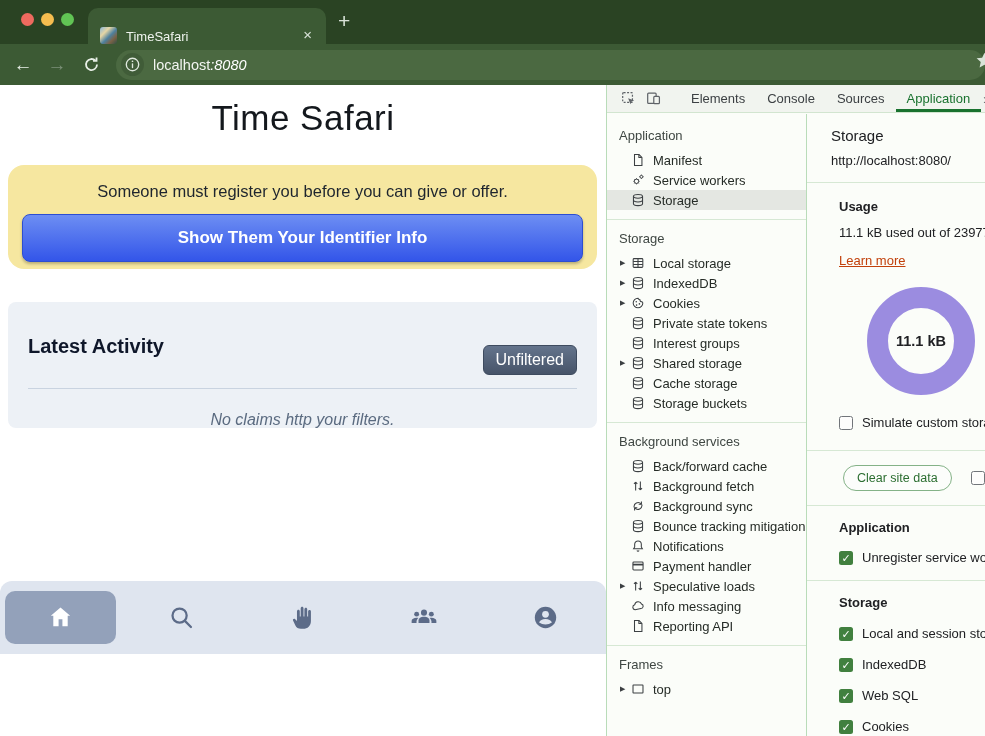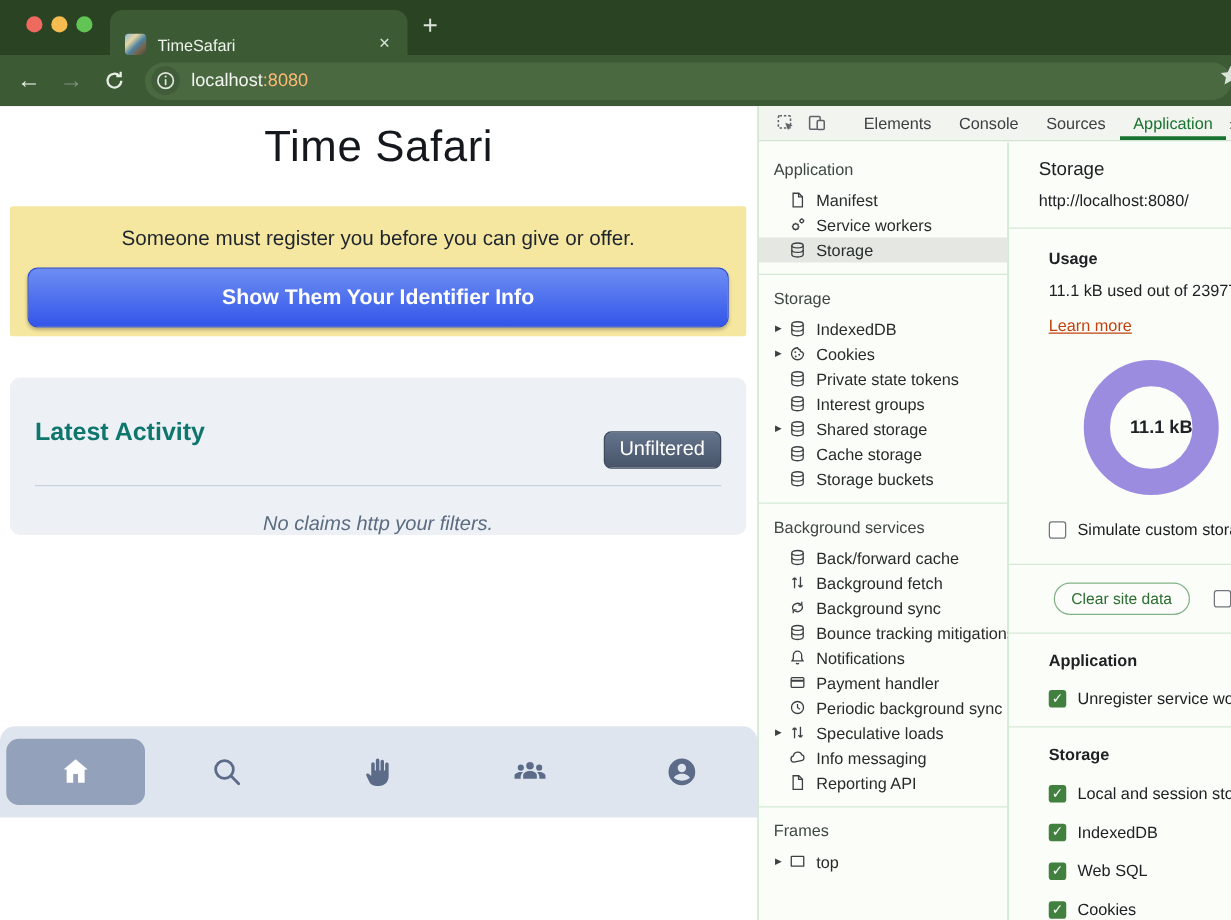--- a/index.html
+++ b/index.html
@@ -28,36 +28,36 @@
     display:flex; align-items:center; }
   .nav-arrow { font-size:19px; line-height:1; width:34px; text-align:center; }
   .back { color:#eaf0e9; margin-left:6px; }
   .fwd  { color:#7d927a; }
   .reload { width:34px; display:flex; justify-content:center; align-items:center; }
   .urlpill { flex:1; height:30px; margin:0 0 0 8px; border-radius:15px; background:#4b6941;
     display:flex; align-items:center; padding-left:5px; position:relative; }
   .info-badge { width:23px; height:23px; border-radius:50%; background:#405c38;
     display:flex; align-items:center; justify-content:center; }
   .url-text { margin-left:9px; font-size:14.5px; color:#f2f5f1; }
-  .url-port { color:#fdba74; }
+  .url-port { color:#ffffff;font-style:italic; }
   .edge-star { position:absolute; left:974px; top:50px; }
   
   .page { position:absolute; left:0; top:85px; width:606px; height:569px; background:#fff; }
   .page-title { text-align:center; margin-top:13px; font-size:35px; font-weight:300; letter-spacing:.5px; color:#14181d; }
-  .banner { position:absolute; left:8px; right:9px; top:80px; height:104px; background:#f6e7a0; border-radius:2px;
+  .banner { position:absolute; left:8px; right:9px; top:80px; height:104px; background:#f6e7a0; border-radius:16px;
     padding-top:17px; }
   .banner-text { text-align:center; font-size:16.5px; color:#1e252e; }
   .banner-btn { display:block; margin:13px auto 0; width:calc(100% - 28px); height:48px;
     border:1px solid #2c4ed2; border-radius:8px; color:#fff; font-size:17px; font-weight:bold;
     background:linear-gradient(#6d8ef3,#3355e9); box-shadow:0 2px 3px rgba(0,0,0,.25);
     font-family:"Liberation Sans", sans-serif; }
   .card { position:absolute; left:8px; right:9px; top:217px; height:126px; background:#edf1f6; border-radius:8px;
     padding:15px 20px 0; }
   .card-head { display:flex; justify-content:space-between; align-items:center; }
-  .card-title { font-size:20px; font-weight:800; color:#0f766e; }
+  .card-title { font-size:20px; font-weight:800; color:#0f172a; }
   .unfiltered-btn { border:1px solid #3e4b5f; border-radius:6px; padding:5px 12px; color:#fff;
     font-size:16px; font-weight:normal; background:linear-gradient(#64748c,#475469);
     font-family:"Liberation Sans", sans-serif;margin-top:28px; }
   .card-divider { border-top:1px solid #c9d3e0; margin-top:13px; }
   .empty-text { text-align:center; margin-top:22px; font-style:italic; font-size:16px; color:#5b6b80; }
   .bottom-nav { position:absolute; left:0; bottom:0; width:100%; height:73px; background:#dfe5ef;
     border-radius:12px 12px 0 0; display:flex; }
   .nav-slot { flex:1; display:flex; align-items:center; justify-content:center; color:#5c6b88; }
   .nav-active { width:111px; height:53px; background:#93a1ba; border-radius:10px;
     display:flex; align-items:center; justify-content:center; color:#fff; }
@@ -85,21 +85,21 @@
   .panel { width:268px; flex:none; background:#fbfdf9; }
   .p-sec { border-bottom:1px solid #d6e8d4; }
   .p-head { padding:13px 0 14px 24px; }
   .p-title { font-size:15px; color:#202124; }
   .p-origin { margin-top:9px; font-size:13px; color:#202124; }
   .p-usage { padding:16px 0 20px 32px; }
   .p-label { font-size:13px; font-weight:bold; color:#202124; }
   .p-usagetext { margin-top:11px; font-size:13px; color:#202124; white-space:nowrap; }
   .p-learn { margin-top:13px; font-size:13px; color:#c2410c; text-decoration:underline; display:inline-block; }
   .donut { margin:18px 0 0 28px; width:108px; height:108px; border-radius:50%;
-    border:21px solid #9b8ce0; display:flex; align-items:center; justify-content:flex-end; }
+    border:21px solid #9b8ce0; display:flex; align-items:center; justify-content:center; }
   .donut-val { font-size:14.5px; font-weight:bold; color:#202124; }
   .chk-row { display:flex; align-items:center; margin-top:20px; white-space:nowrap; }
   .chk { width:14px; height:14px; flex:none; border:1.4px solid #71757a; border-radius:2.5px; background:#fdfdfc; margin-right:9px; }
   .chk.on { border:none; background:#41803f; color:#fff; font-size:11px; line-height:14px; text-align:center; }
   .chk-label { font-size:13px; color:#202124; }
   .p-clear { padding:14px 0 14px 36px; display:flex; align-items:center; }
   .clear-btn { border:1px solid #84b287; border-radius:14px; padding:5px 13px; font-size:12.5px; color:#2c6e31;
     background:#fcfdfb; white-space:nowrap; font-family:"Liberation Sans", sans-serif; }
   .p-clear .chk-row { margin:0 0 0 19px; }
   .p-checks { padding:14px 0 15px 32px; }
@@ -274,20 +274,32 @@
             <span>Storage</span>
           </div>
         </div>
         <div class="tree-section">
           <div class="tree-head">Storage</div>
           <div class="tree-row">
             <span class="expander">▶</span>
             <span class="tree-ico">
               <svg viewBox="0 0 16 16" width="14" height="14">
                 <g fill="none" stroke="#3c4043" stroke-width="1.2">
+                  <rect x="2.5" y="3" width="11" height="10" rx="1"></rect>
+                  <path d="M2.5 6.3h11M2.5 9.7h11M8 3v10"></path>
+                </g>
+              </svg>
+            </span>
+            <span>Local storage</span>
+          </div>
+          <div class="tree-row">
+            <span class="expander">▶</span>
+            <span class="tree-ico">
+              <svg viewBox="0 0 16 16" width="14" height="14">
+                <g fill="none" stroke="#3c4043" stroke-width="1.2">
                   <ellipse cx="8" cy="3.8" rx="5.2" ry="2.2"></ellipse>
                   <path d="M2.8 3.8v8.4c0 1.2 2.3 2.2 5.2 2.2s5.2-1 5.2-2.2V3.8"></path>
                   <path d="M2.8 8c0 1.2 2.3 2.2 5.2 2.2S13.2 9.2 13.2 8"></path>
                 </g>
               </svg>
             </span>
             <span>IndexedDB</span>
           </div>
           <div class="tree-row">
             <span class="expander">▶</span>
@@ -439,32 +451,20 @@
             <span class="expander"></span>
             <span class="tree-ico">
               <svg viewBox="0 0 16 16" width="14" height="14">
                 <g fill="none" stroke="#3c4043" stroke-width="1.2">
                   <rect x="2.2" y="3.5" width="11.6" height="9" rx="1"></rect>
                   <path d="M2.2 6.4h11.6" stroke-width="2"></path>
                 </g>
               </svg>
             </span>
             <span>Payment handler</span>
-          </div>
-          <div class="tree-row">
-            <span class="expander"></span>
-            <span class="tree-ico">
-              <svg viewBox="0 0 16 16" width="14" height="14">
-                <g fill="none" stroke="#3c4043" stroke-width="1.2">
-                  <circle cx="8" cy="8" r="5.5"></circle>
-                  <path d="M8 4.8V8l2.3 1.6"></path>
-                </g>
-              </svg>
-            </span>
-            <span>Periodic background sync</span>
           </div>
           <div class="tree-row">
             <span class="expander">▶</span>
             <span class="tree-ico">
               <svg viewBox="0 0 16 16" width="14" height="14">
                 <g fill="none" stroke="#3c4043" stroke-width="1.2">
                   <path d="M5.3 13.2V3.6M5.3 3.6L3.4 5.5M5.3 3.6l1.9 1.9"></path>
                   <path d="M10.7 2.8v9.6M10.7 12.4l-1.9-1.9M10.7 12.4l1.9-1.9"></path>
                 </g>
               </svg>

